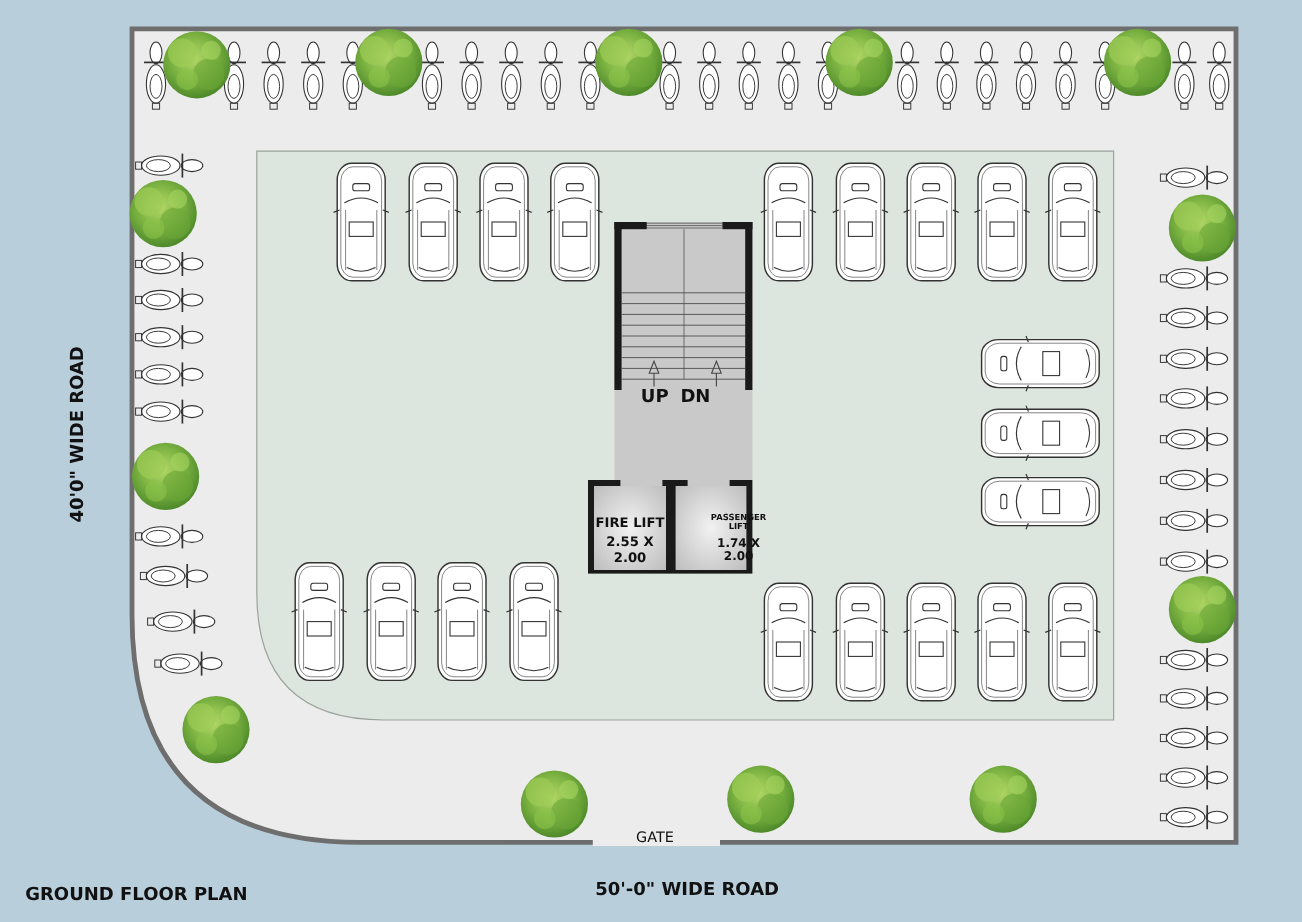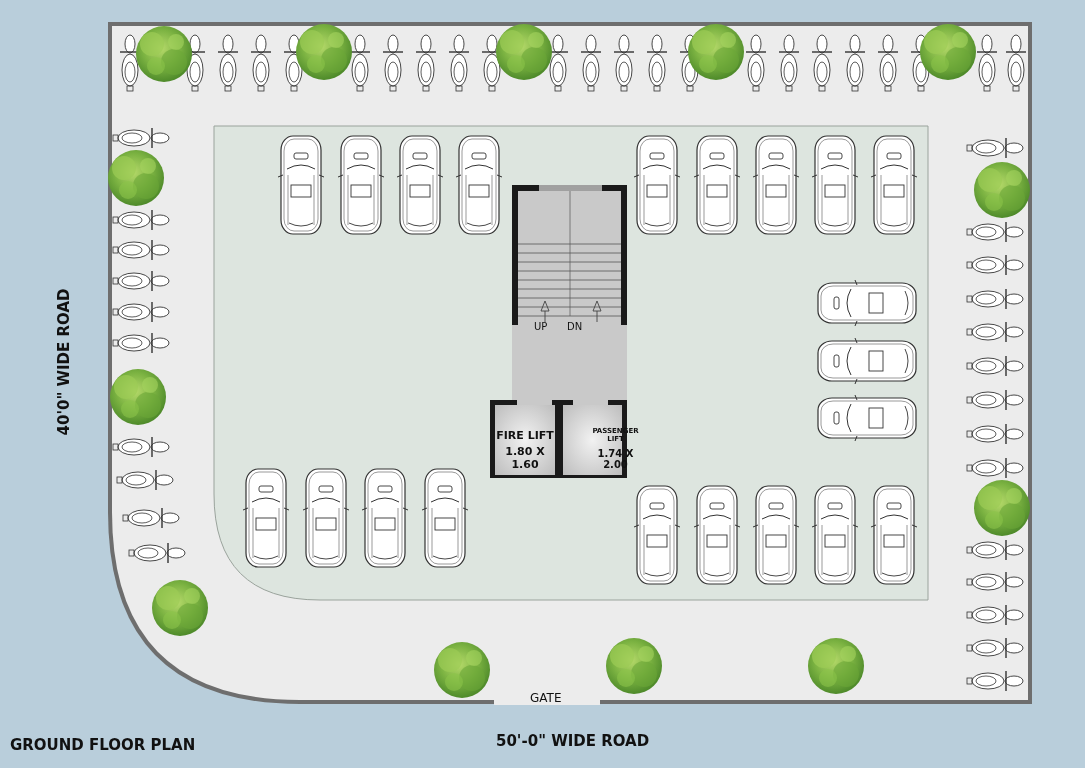--- a/index.html
+++ b/index.html
@@ -1,24 +1,24 @@
 <!DOCTYPE html>
 <html><head>
 <meta charset="utf-8">
 <style>
   html,body{margin:0;padding:0;}
   body{width:1085px;height:768px;background:#b9cedb;position:relative;overflow:hidden;font-family:"DejaVu Sans",sans-serif;}
   .abs{position:absolute;}
   .lbl{position:absolute;font-weight:bold;color:#111;font-family:"DejaVu Sans",sans-serif;}
-  #title{left:10px;top:736px;font-size:15px;}
+  #title{left:21px;top:736px;font-size:15px;}
   #road-bottom{left:496px;top:732px;font-size:15px;}
   #road-left{left:64px;top:362px;font-size:15px;transform:translate(-50%,-50%) rotate(-90deg);white-space:nowrap;}
   #gate-label{left:530px;top:691px;font-size:12px;font-weight:normal;}
   .lift-text{position:absolute;font-weight:bold;color:#111;text-align:center;width:100%;}
-  .ud{position:absolute;font-weight:normal;font-size:10px;color:#111;}
+  .ud{position:absolute;font-weight:bold;font-size:15px;color:#111;}
 </style>
 </head>
 <body>
 
 <svg id="plot-svg" class="abs" style="left:0;top:0" width="1085" height="768" viewBox="0 0 1085 768">
   <defs>
     <radialGradient id="treeG" cx="45%" cy="40%" r="60%">
       <stop offset="0%" stop-color="#b5d96a"></stop>
       <stop offset="55%" stop-color="#7cb342"></stop>
       <stop offset="100%" stop-color="#4e8a2a"></stop>
@@ -222,21 +222,21 @@
     <rect x="517" y="400" width="35" height="5" fill="#c9c9c9"></rect>
     <rect x="573" y="400" width="35" height="5" fill="#c9c9c9"></rect>
   </g>
 </svg>
 
 <div class="ud" style="left:534px;top:321px;">UP</div>
 <div class="ud" style="left:567px;top:321px;">DN</div>
 
 <div class="abs" style="left:493px;top:429px;width:64px;">
   <div class="lift-text" style="position:relative;font-size:11px;">FIRE LIFT</div>
-  <div class="lift-text" style="position:relative;font-size:11px;margin-top:3px;">1.80 X 1.60</div>
+  <div class="lift-text" style="position:relative;font-size:11px;margin-top:3px;">2.55 X 2.00</div>
 </div>
 <div class="abs" style="left:584px;top:427px;width:63px;">
   <div class="lift-text" style="position:relative;font-size:7px;">PASSENGER LIFT</div>
   <div class="lift-text" style="position:relative;font-size:10px;margin-top:5px;text-align:center;">1.74 X 2.00</div>
 </div>
 
 <div id="gate-label" class="lbl">GATE</div>
 <div id="title" class="lbl">GROUND FLOOR PLAN</div>
 <div id="road-bottom" class="lbl">50'-0" WIDE ROAD</div>
 <div id="road-left" class="lbl">40'0" WIDE ROAD</div>

